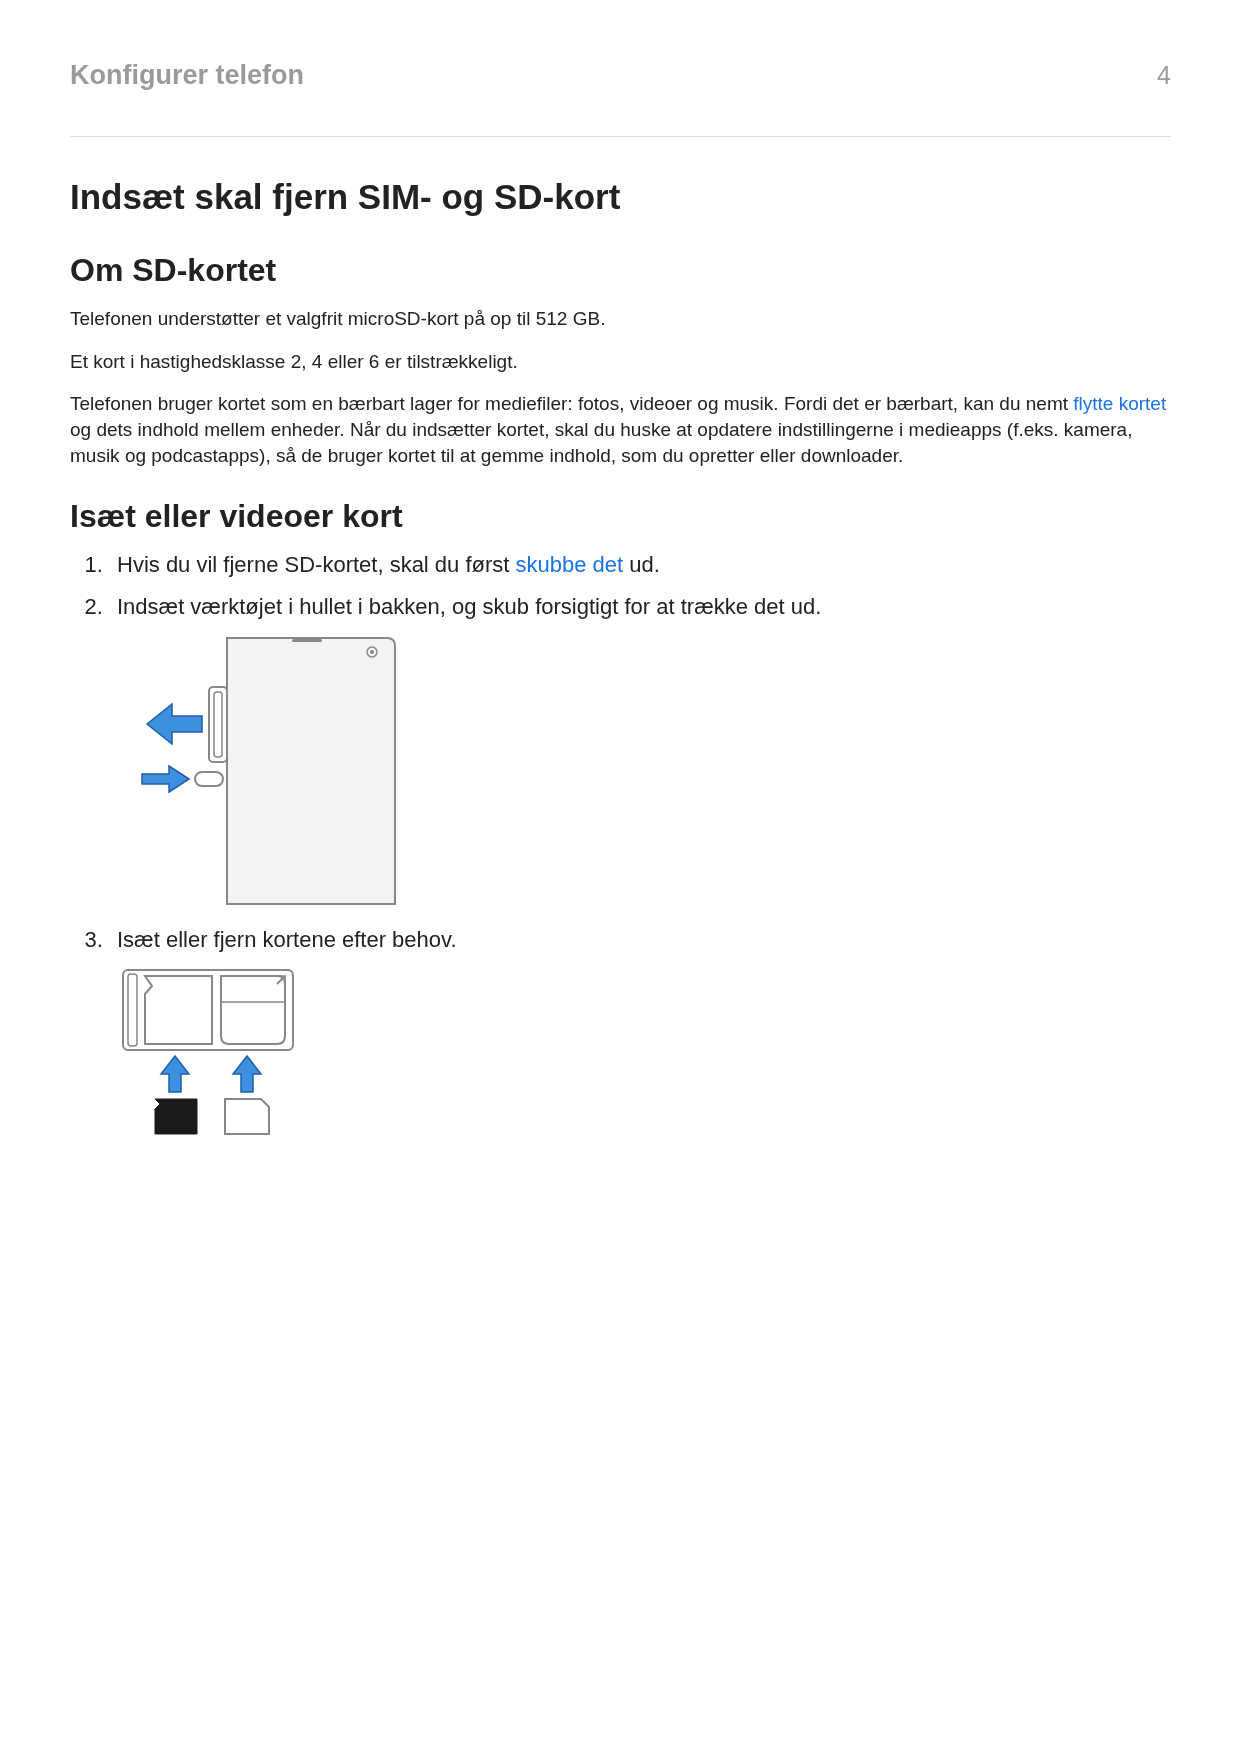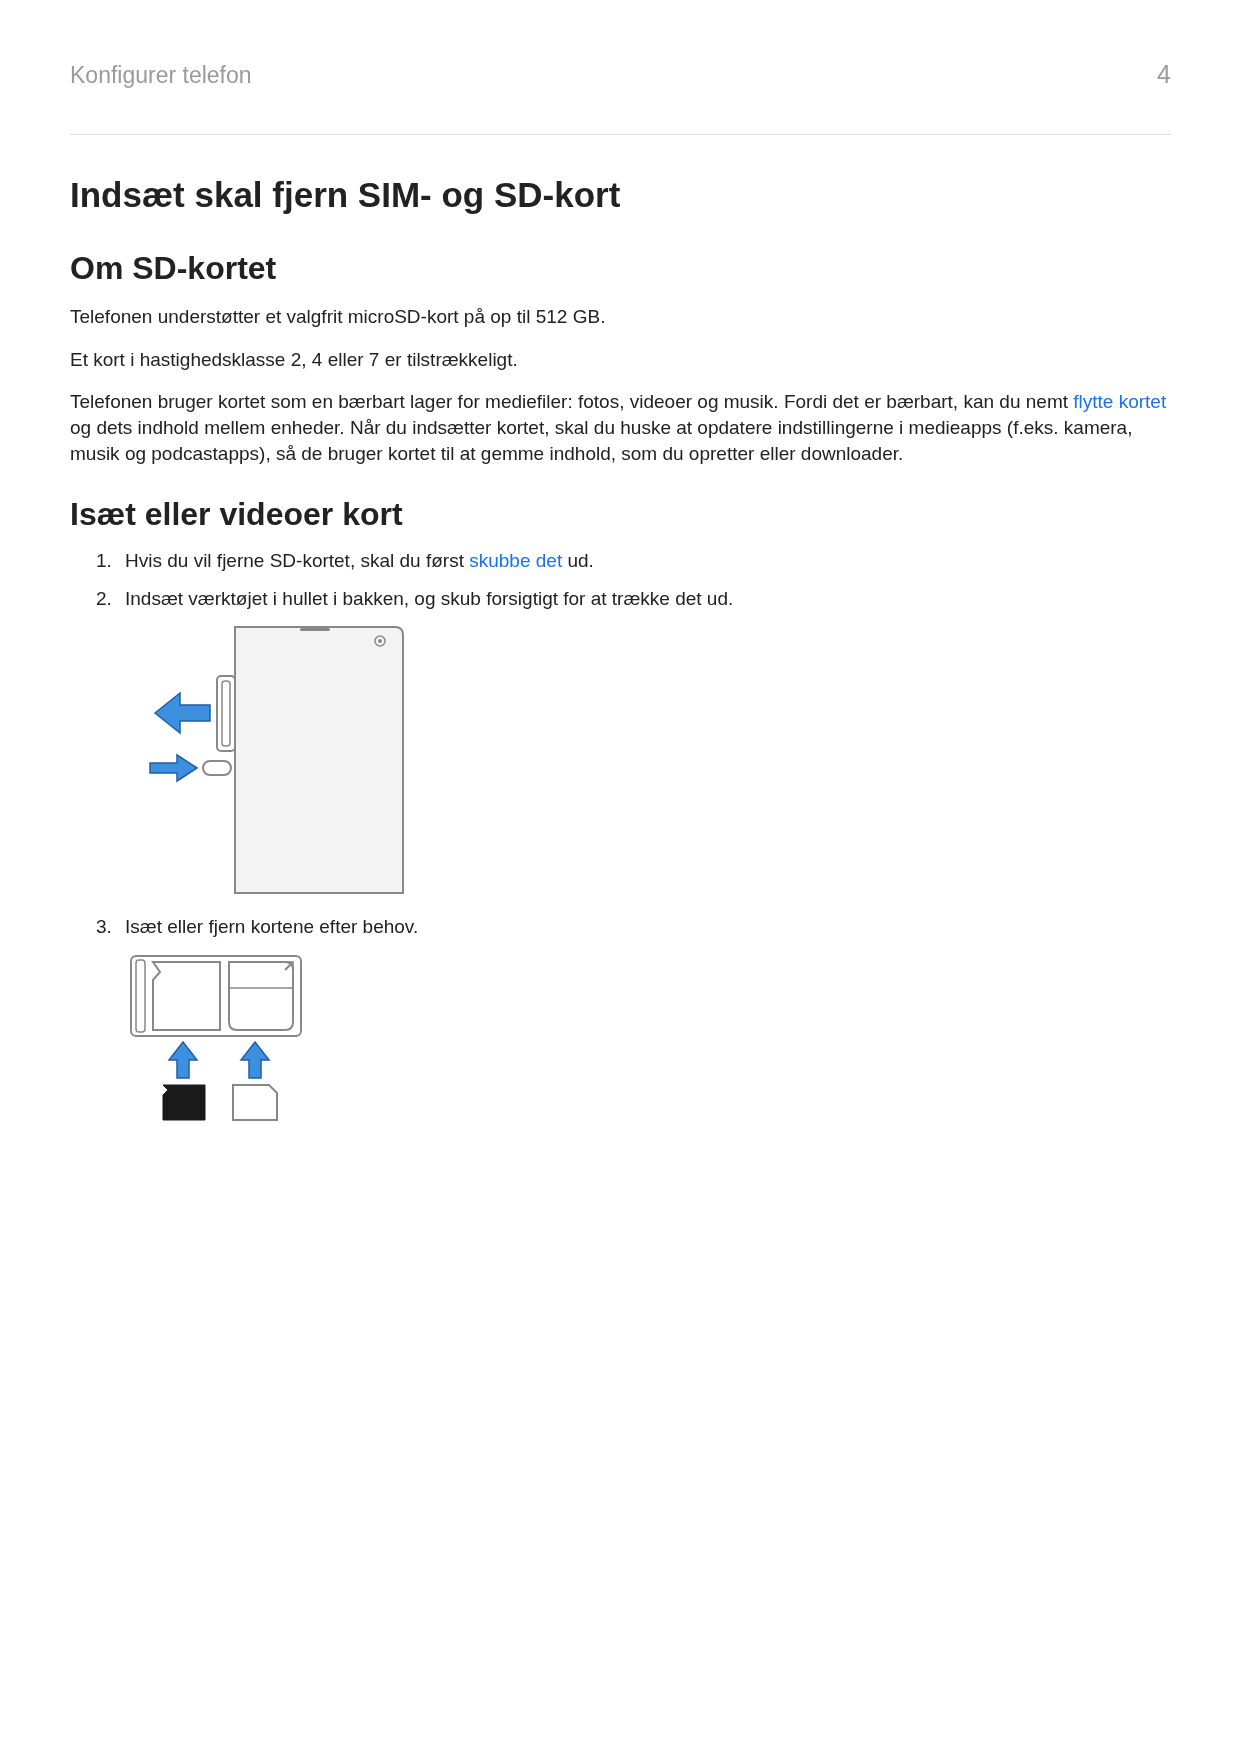--- a/index.html
+++ b/index.html
@@ -17,23 +17,23 @@
     }
     .header {
       display: flex;
       justify-content: space-between;
       align-items: baseline;
       border-bottom: 1px solid #ddd;
       padding-bottom: 45px;
       margin-bottom: 40px;
     }
     .header-title {
-      font-size: 23px;
+      font-size: 27px;
       color: #9a9a9a;
-      font-weight: 400;
+      font-weight: 700;
     }
     .page-num {
       font-size: 25px;
       color: #9a9a9a;
     }
     h1 {
       font-size: 35px;
       font-weight: 700;
       margin: 0 0 35px 0;
       color: #222;
@@ -48,23 +48,23 @@
       font-size: 19px;
       line-height: 1.35;
       margin: 17px 0 16px 0;
       color: #222;
     }
     .link {
       color: #1a73e8;
       text-decoration: none;
     }
     ol {
-      font-size: 19px;
+      font-size: 22px;
       line-height: 1.35;
-      margin: 12px;
+      margin: 4px;
       padding-left: 35px;
       color: #222;
     }
     ol li {
       padding-left: 8px;
       margin-bottom: 12px;
     }
     .illus {
       margin: 10px 0 18px 0;
     }
@@ -78,21 +78,21 @@
   <div class="header">
     <span class="header-title">Konfigurer telefon</span>
     <span class="page-num">4</span>
   </div>
 
   <h1>Indsæt skal fjern SIM- og SD-kort</h1>
 
   <h2>Om SD-kortet</h2>
 
   <p>Telefonen understøtter et valgfrit microSD-kort på op til 512 GB.</p>
-  <p>Et kort i hastighedsklasse 2, 4 eller 7 er tilstrækkeligt.</p>
+  <p>Et kort i hastighedsklasse 2, 4 eller 6 er tilstrækkeligt.</p>
   <p>
     <span>Telefonen bruger kortet som en bærbart lager for mediefiler: fotos, videoer og musik. Fordi det er bærbart, kan du nemt </span><a class="link">flytte kortet</a><span> og dets indhold mellem enheder. Når du indsætter kortet, skal du huske at opdatere indstillingerne i medieapps (f.eks. kamera, musik og podcastapps), så de bruger kortet til at gemme indhold, som du opretter eller downloader.</span>
   </p>
 
   <h2>Isæt eller videoer kort</h2>
 
   <ol>
     <li>
       <span>Hvis du vil fjerne SD-kortet, skal du først </span><a class="link">skubbe det</a><span> ud.</span>
     </li>

